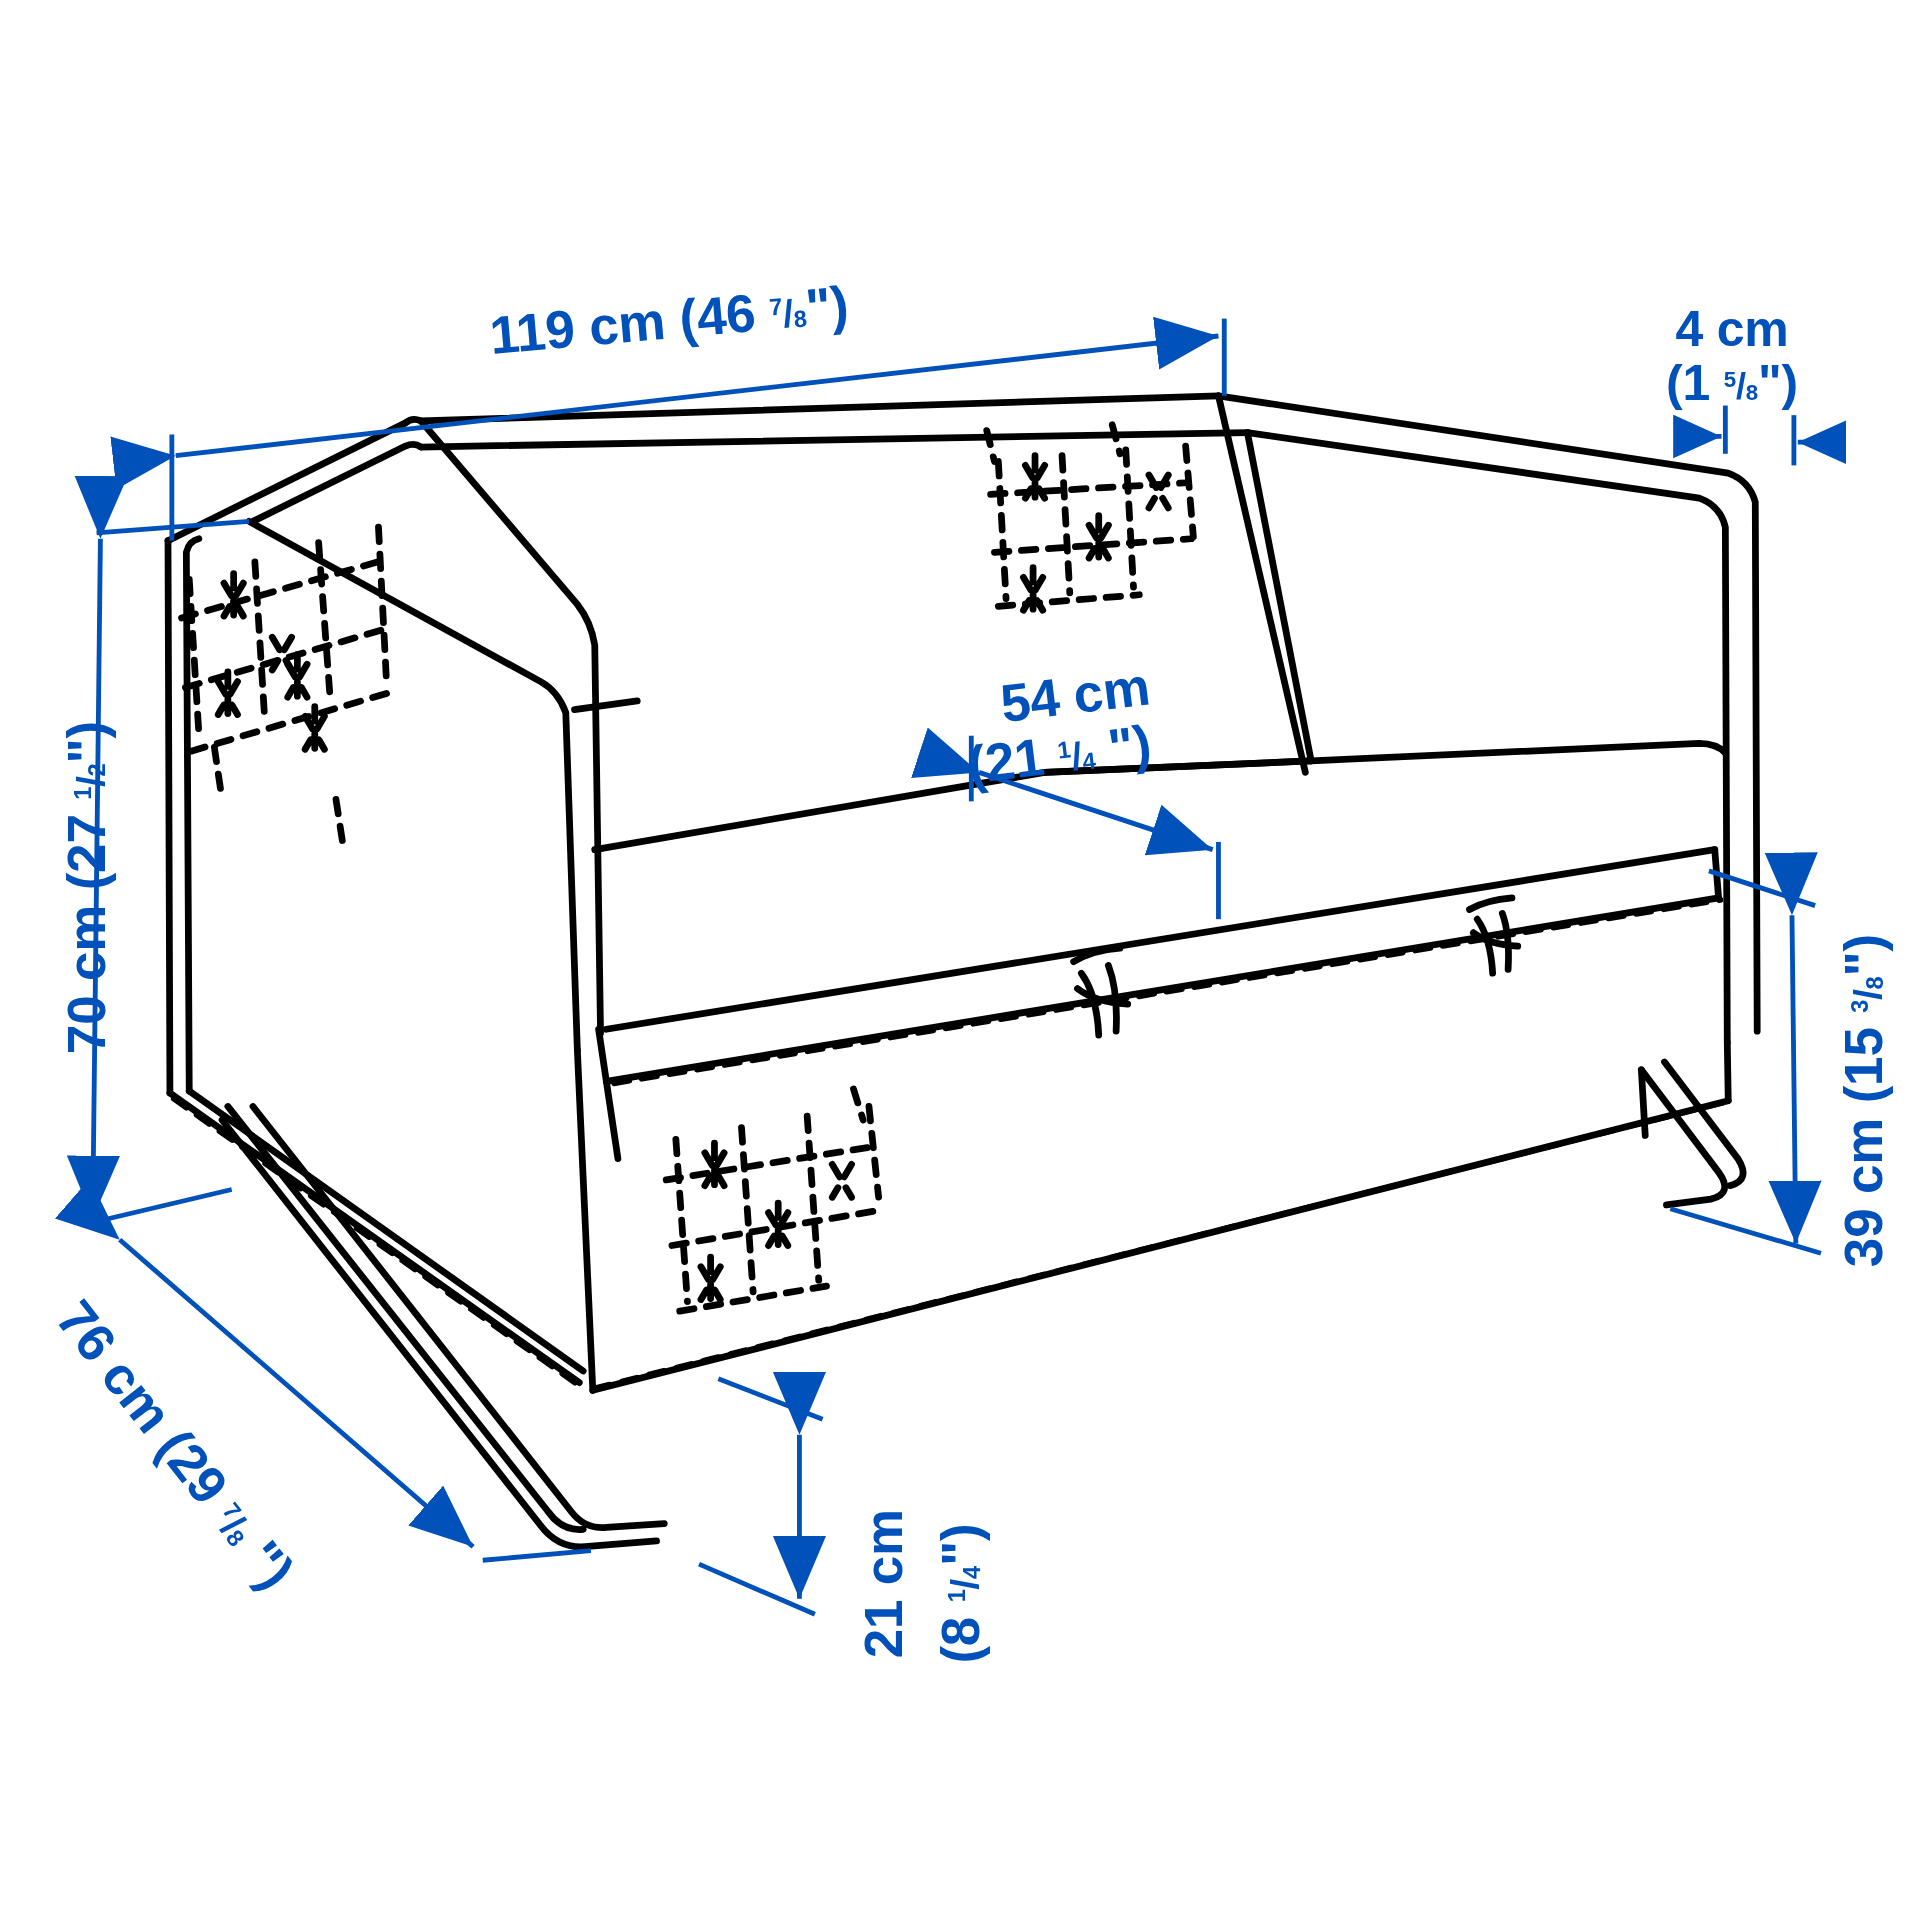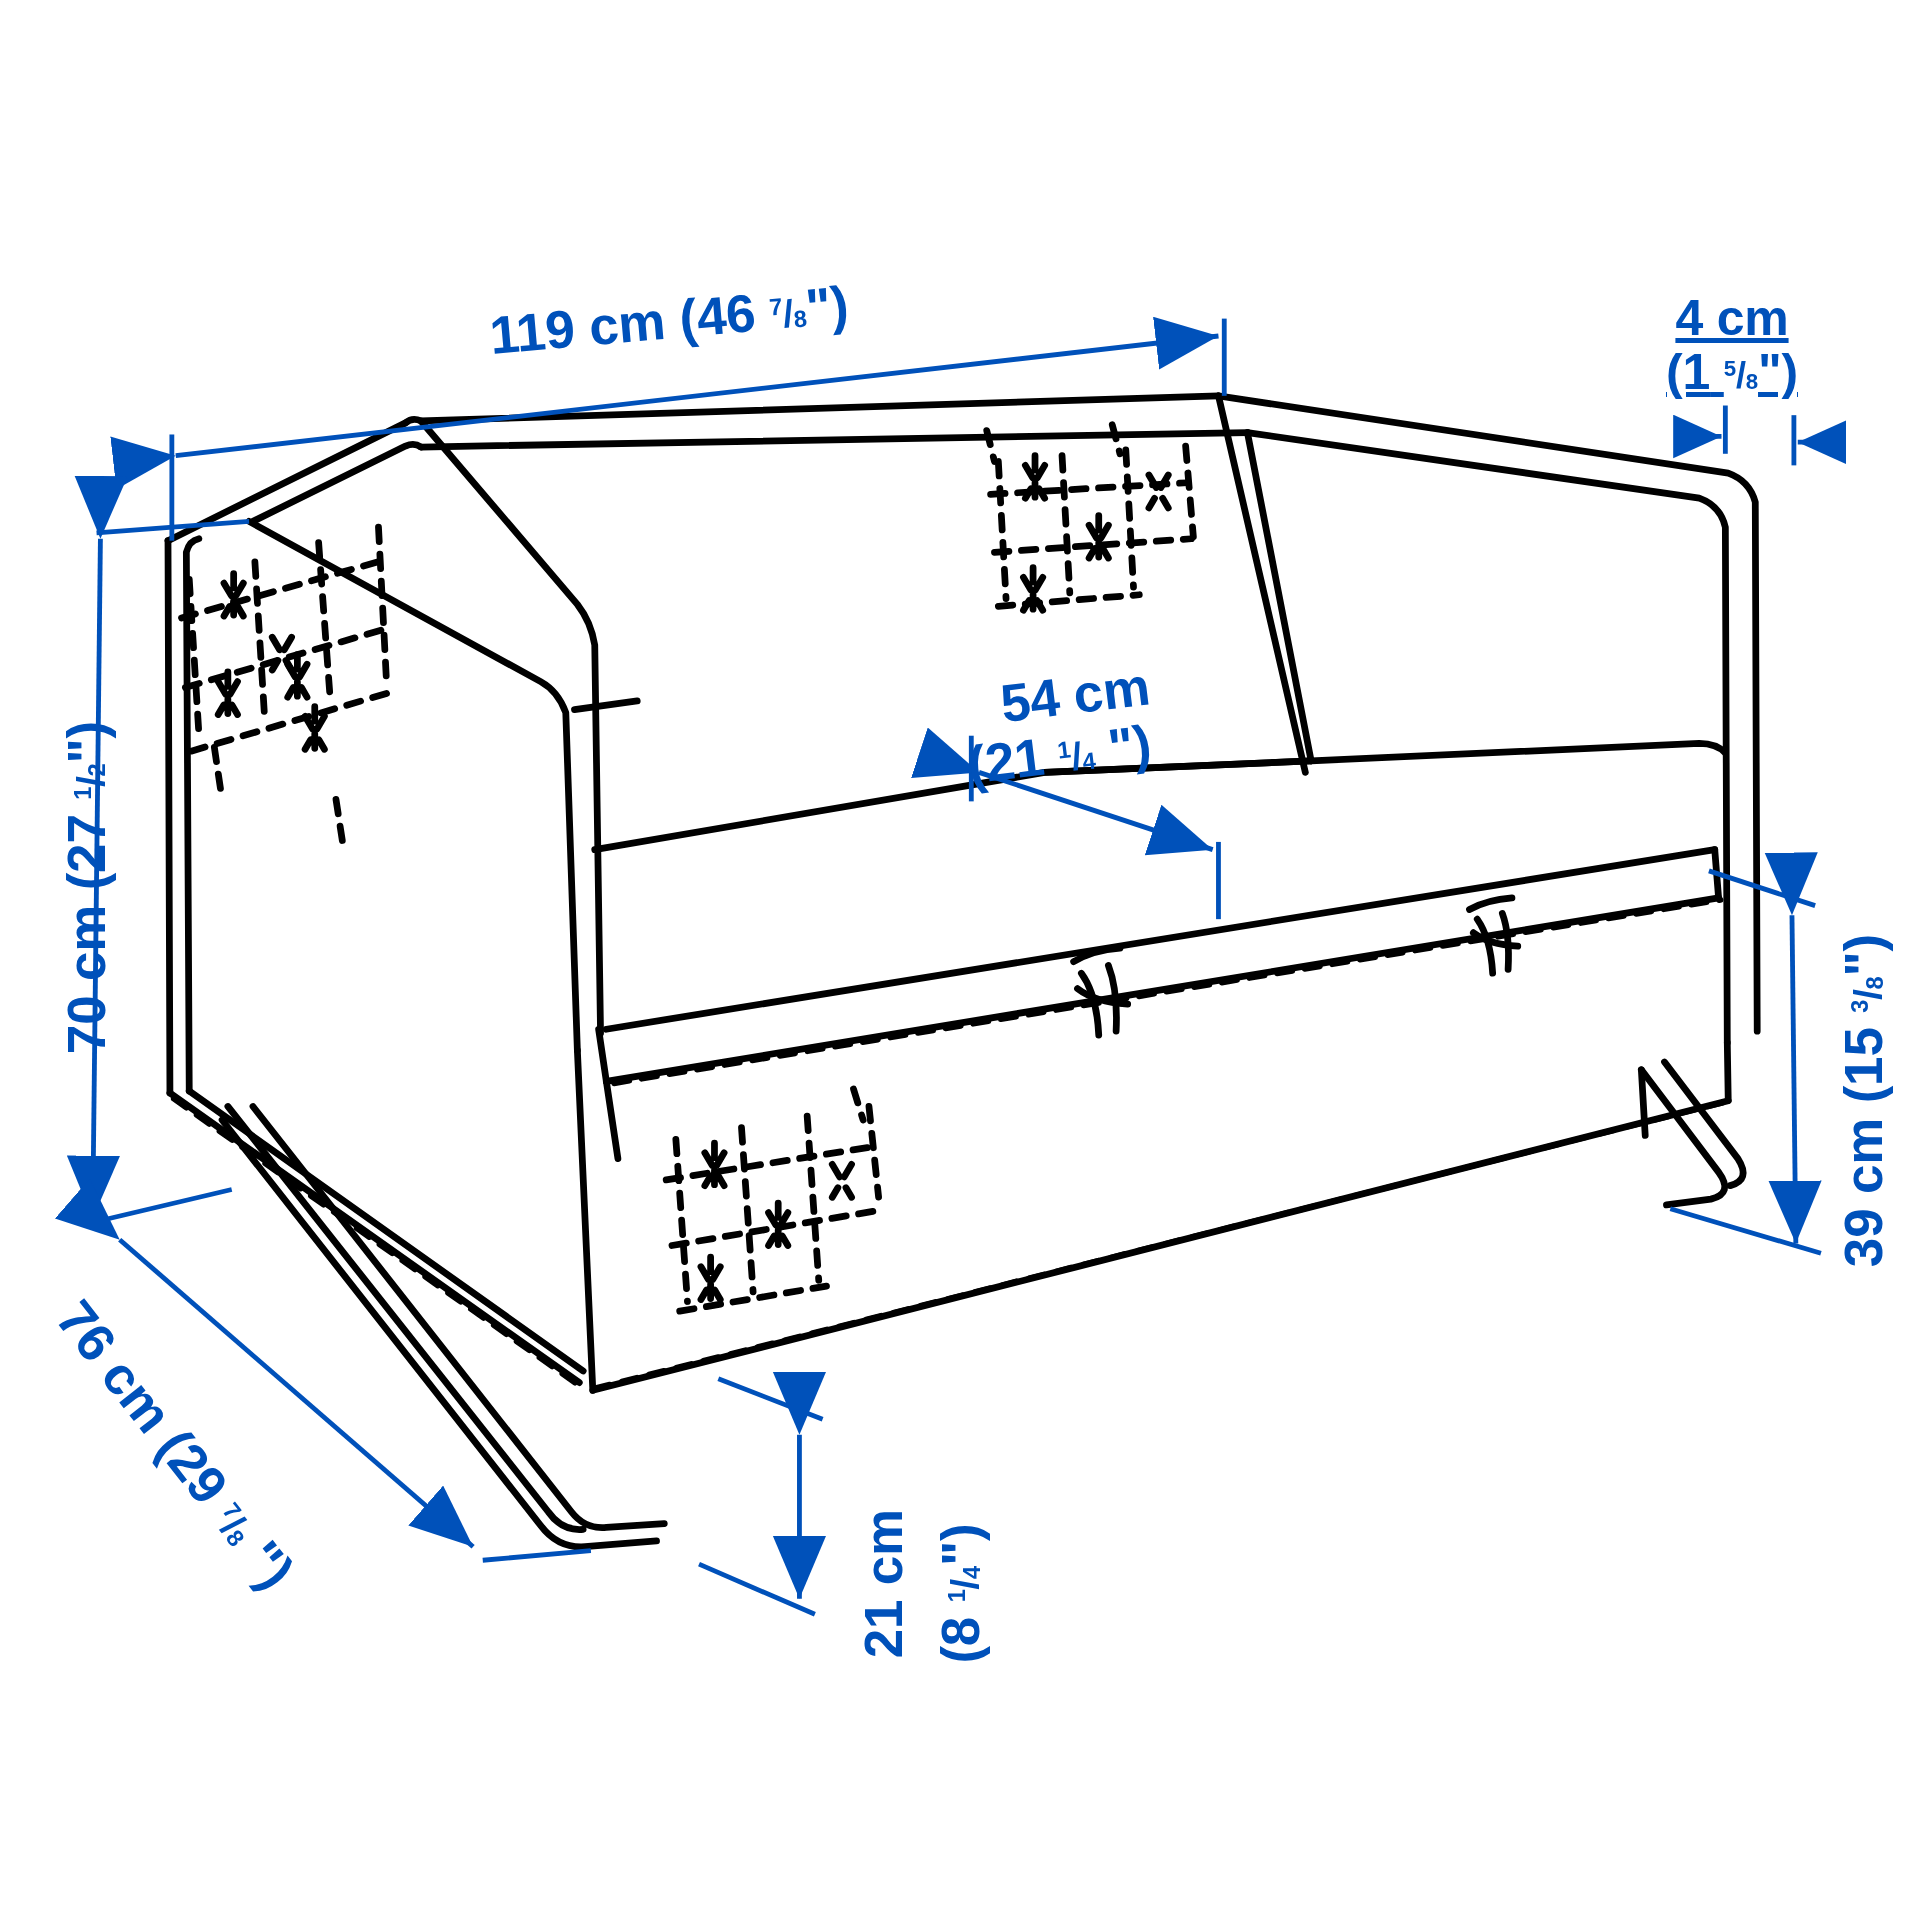--- a/index.html
+++ b/index.html
@@ -175,21 +175,21 @@
     </g>
   </svg>
 
   <div class="dimtext" style="left:490px;top:307px;font-size:53px;transform:rotate(-5deg);
               transform-origin:left center;">
     <span>119 cm</span>
     <span>(46</span>
     <span class="frac"><span class="sup">7</span>/<span class="sub">8</span></span><span>")</span>
   </div>
 
-  <div class="dimtext" style="left:1666px;top:291px;font-size:50px;text-align:center;text-decoration:underline;">
+  <div class="dimtext" style="left:1666px;top:302px;font-size:50px;text-align:center;">
     <div>4 cm</div>
     <div>
       <span>(1</span>
       <span class="frac"><span class="sup">5</span>/<span class="sub">8</span></span><span>")</span>
     </div>
   </div>
 
   <div class="dimtext" style="left:-203px;top:859px;width:579px;font-size:53px;text-align:center;
               transform:rotate(-90deg);">
     <span>70 cm</span>

